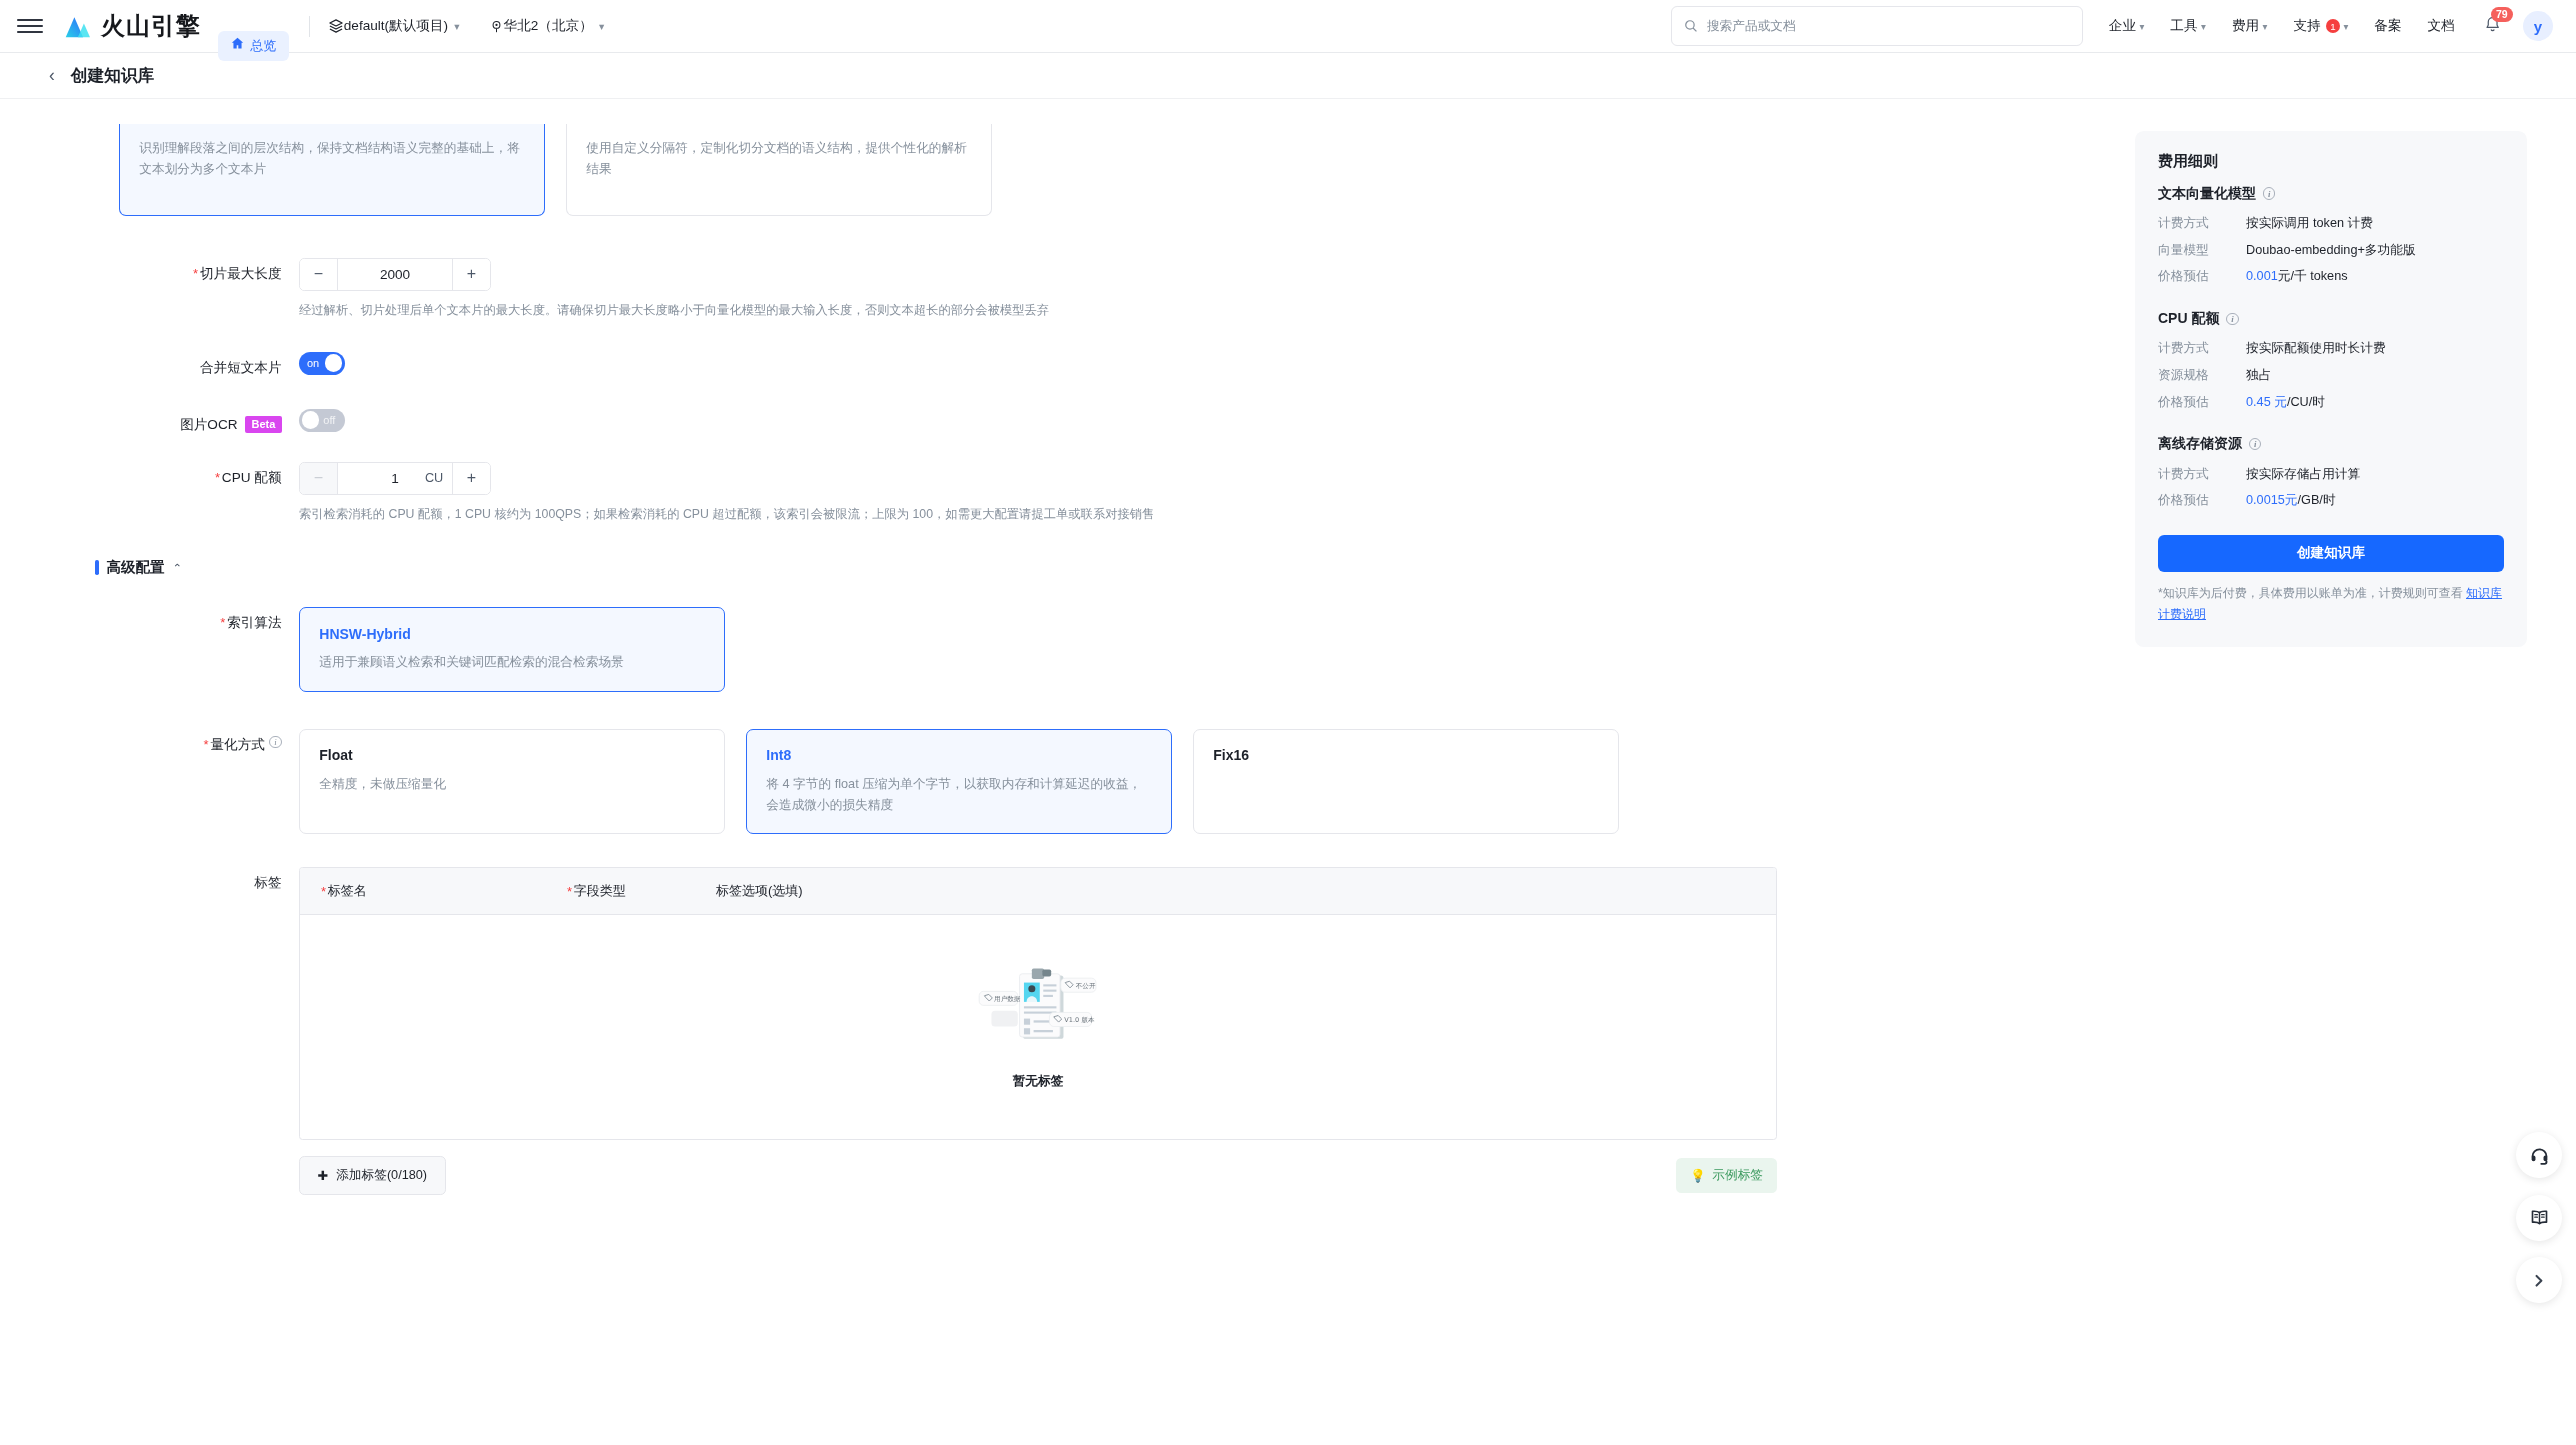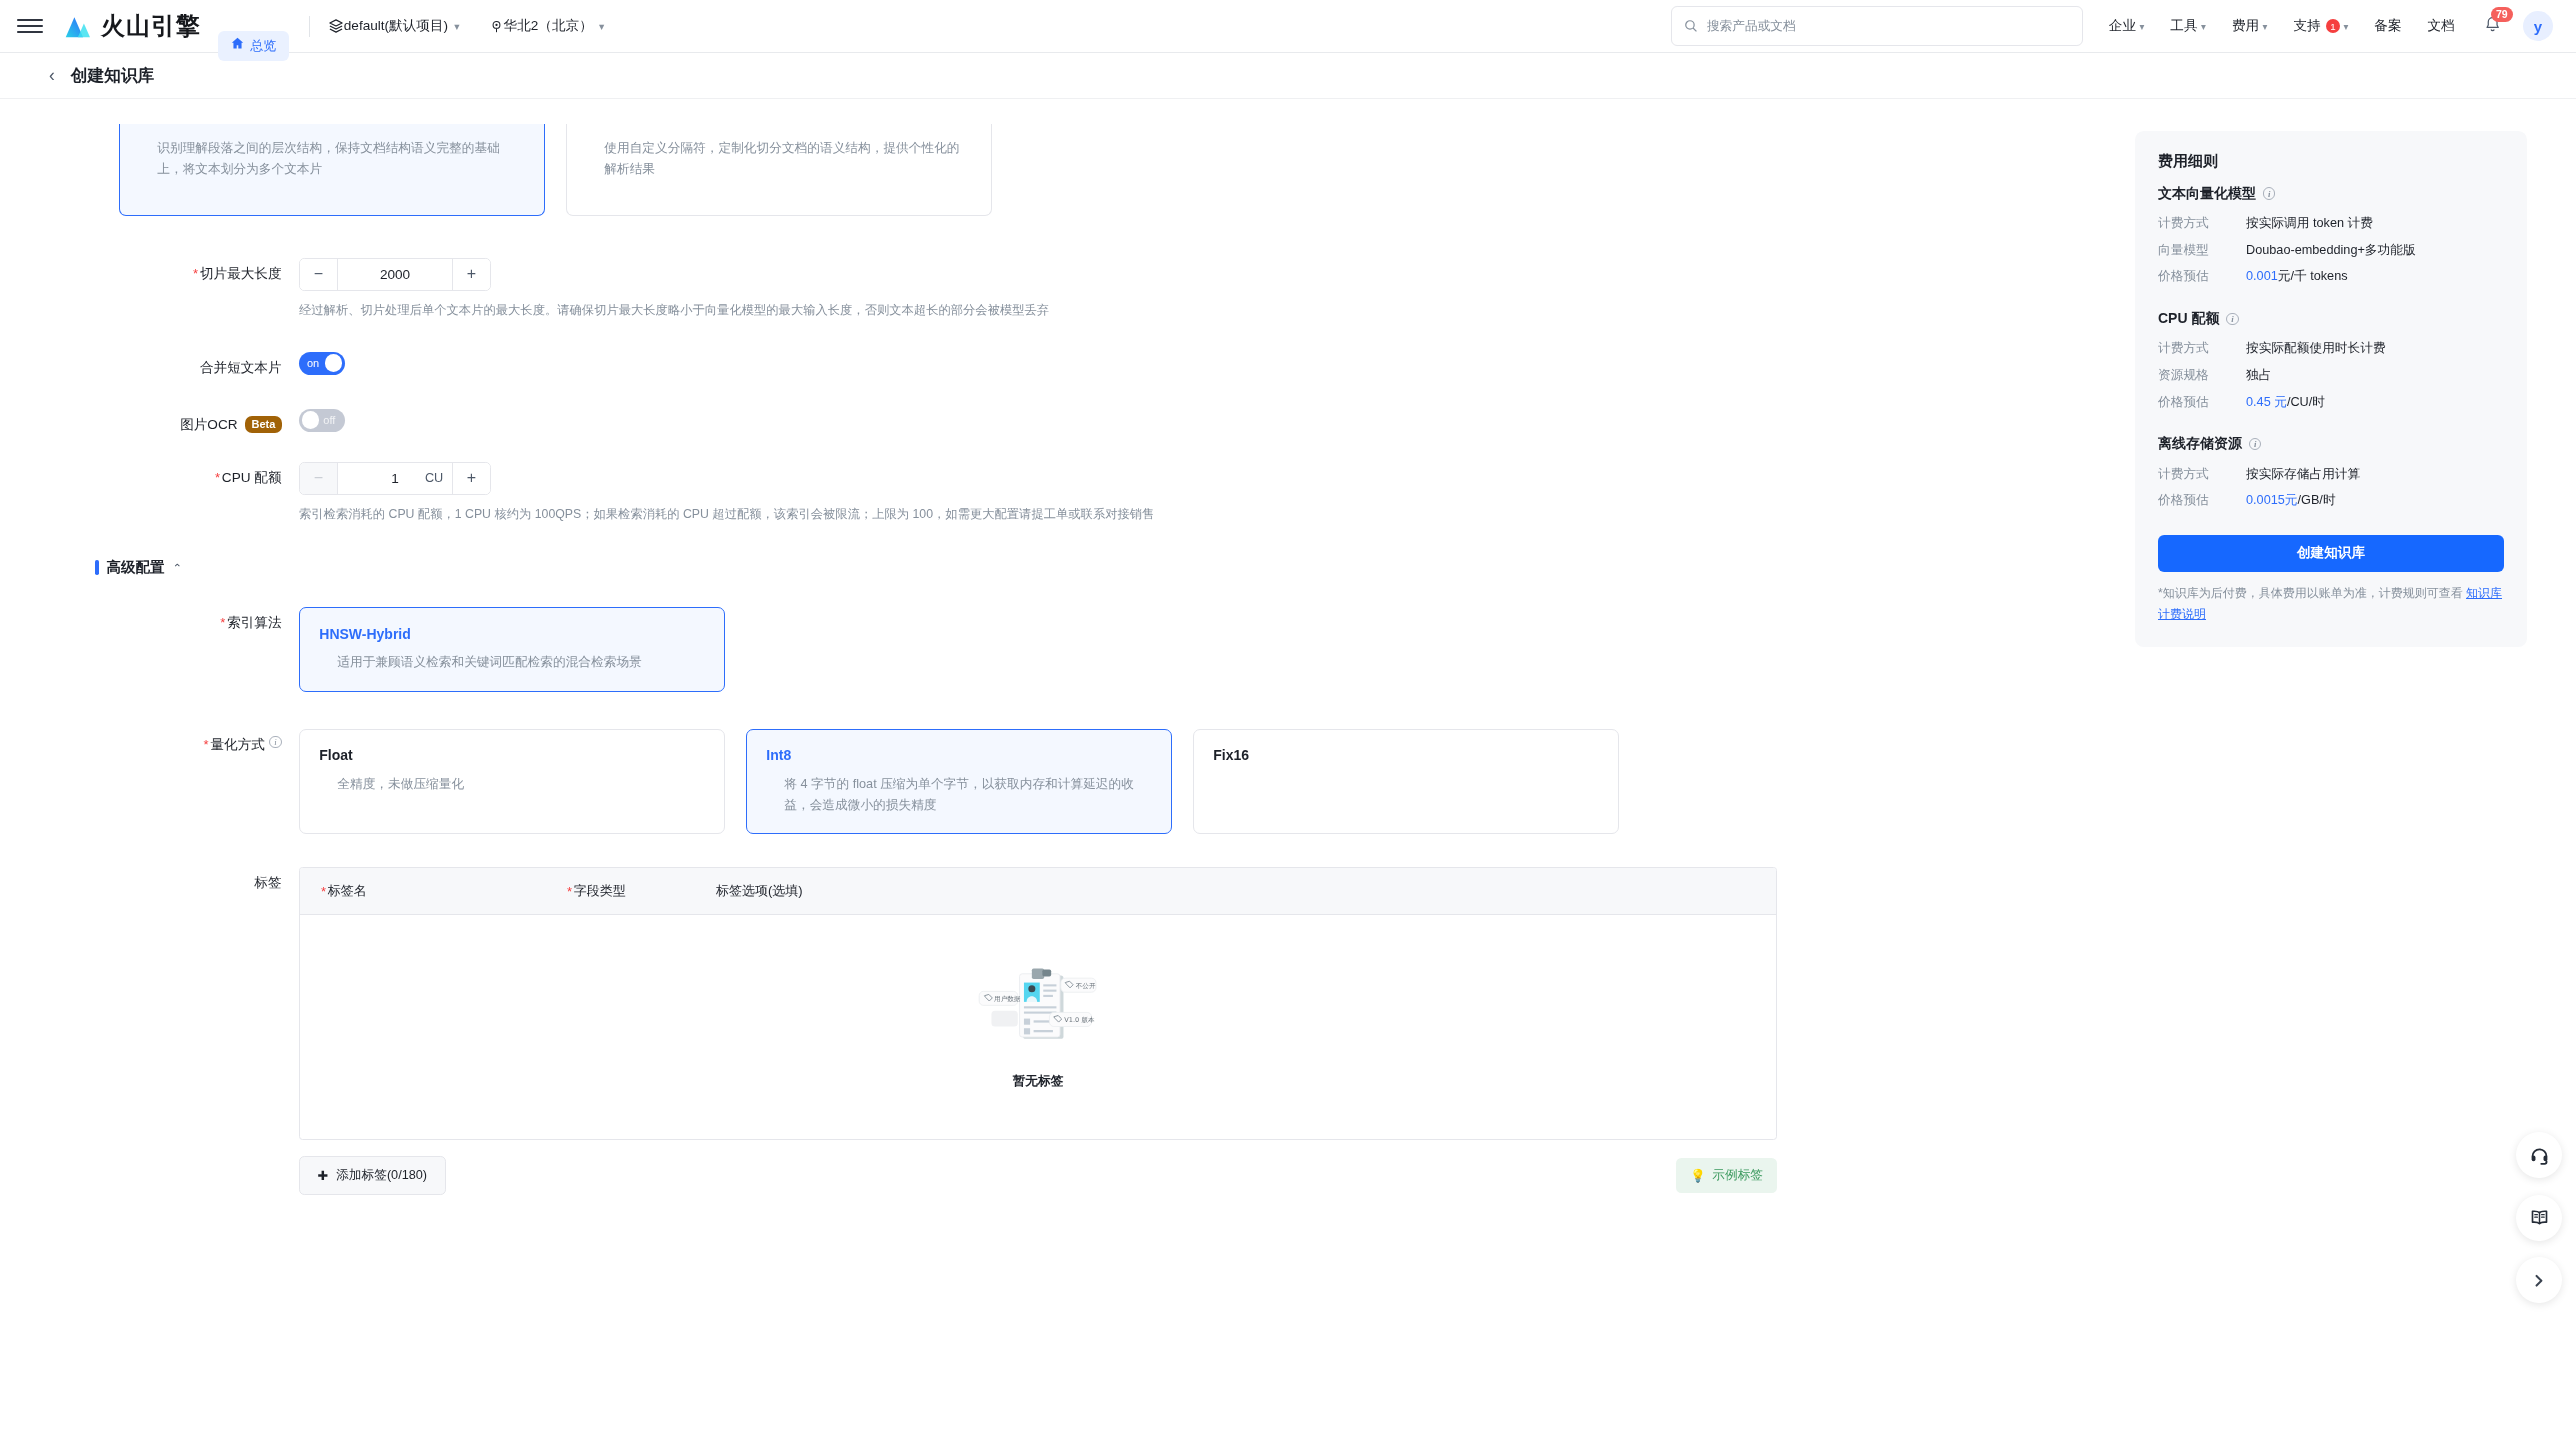--- a/index.html
+++ b/index.html
@@ -85,21 +85,21 @@
 
   
   .card-row { display:flex; gap: 21px; }
   .opt-card {
     width: 426px; border:0.9px solid #e5e6eb; border-radius: 7px;
     padding: 17.5px 19.3px; background:#fff; cursor:pointer;
   }
   .opt-card.sel { border-color:#2d6dfb; background:#f4f8ff; }
   .opt-card .t { font-size: 14px; font-weight: 600; margin-bottom: 10.5px; }
   .opt-card.sel .t { color:#2d6dfb; }
-  .opt-card .d { font-size: 12.7px; color:#86909c; line-height: 1.65; margin-left: 18px; }
+  .opt-card .d { font-size: 12.7px; color:#86909c; line-height: 1.65; }
   .topcards { height: 92px; overflow:hidden; }
   .topcards .opt-card { border-radius: 0 0 7px 7px; border-top:none; padding-top: 14px; }
 
   
   .stepper {
     display:inline-flex; align-items:center; height: 33px;
     border:0.9px solid #e5e6eb; border-radius:5.3px; overflow:hidden; background:#fff;
   }
   .stepper .btn {
     width: 37px; height:100%; display:flex; align-items:center; justify-content:center;
@@ -119,21 +119,21 @@
     width: 46px; height: 23px; border-radius: 11.4px; background:#2d6dfb;
     display:flex; align-items:center; position:relative; cursor:pointer;
   }
   .switch .lbl { color:#fff; font-size:11px; margin-left: 8px; }
   .switch .knob { position:absolute; right:2.6px; width:17.5px; height:17.5px; border-radius:50%; background:#fff; }
   .switch.off { background:#c4c9d4; justify-content:flex-end; }
   .switch.off .lbl { margin-left:0; margin-right: 9.7px; color:#f2f3f5; }
   .switch.off .knob { left:2.6px; right:auto; }
 
   .beta {
-    background:#a16207; color:#fff; font-size:11px; border-radius:7px;
+    background:#d946ef; color:#fff; font-size:11px; border-radius:2px;
     padding: 1.8px 6.1px; margin-left: 6.1px; font-weight:600; line-height: 14px;
   }
   .link { color:#2d6dfb; cursor:pointer; }
 
   
   .section-head { display:flex; align-items:center; gap:8px; margin: 35px 0 30px -24px; }
   .section-bar { width:3.5px; height:15px; background:#2d6dfb; border-radius:1.8px; }
   .section-title { font-size:14.5px; font-weight:700; color:#1d2129; }
   .chev-up { font-size: 11.4px; color:#4e5969; }
 

